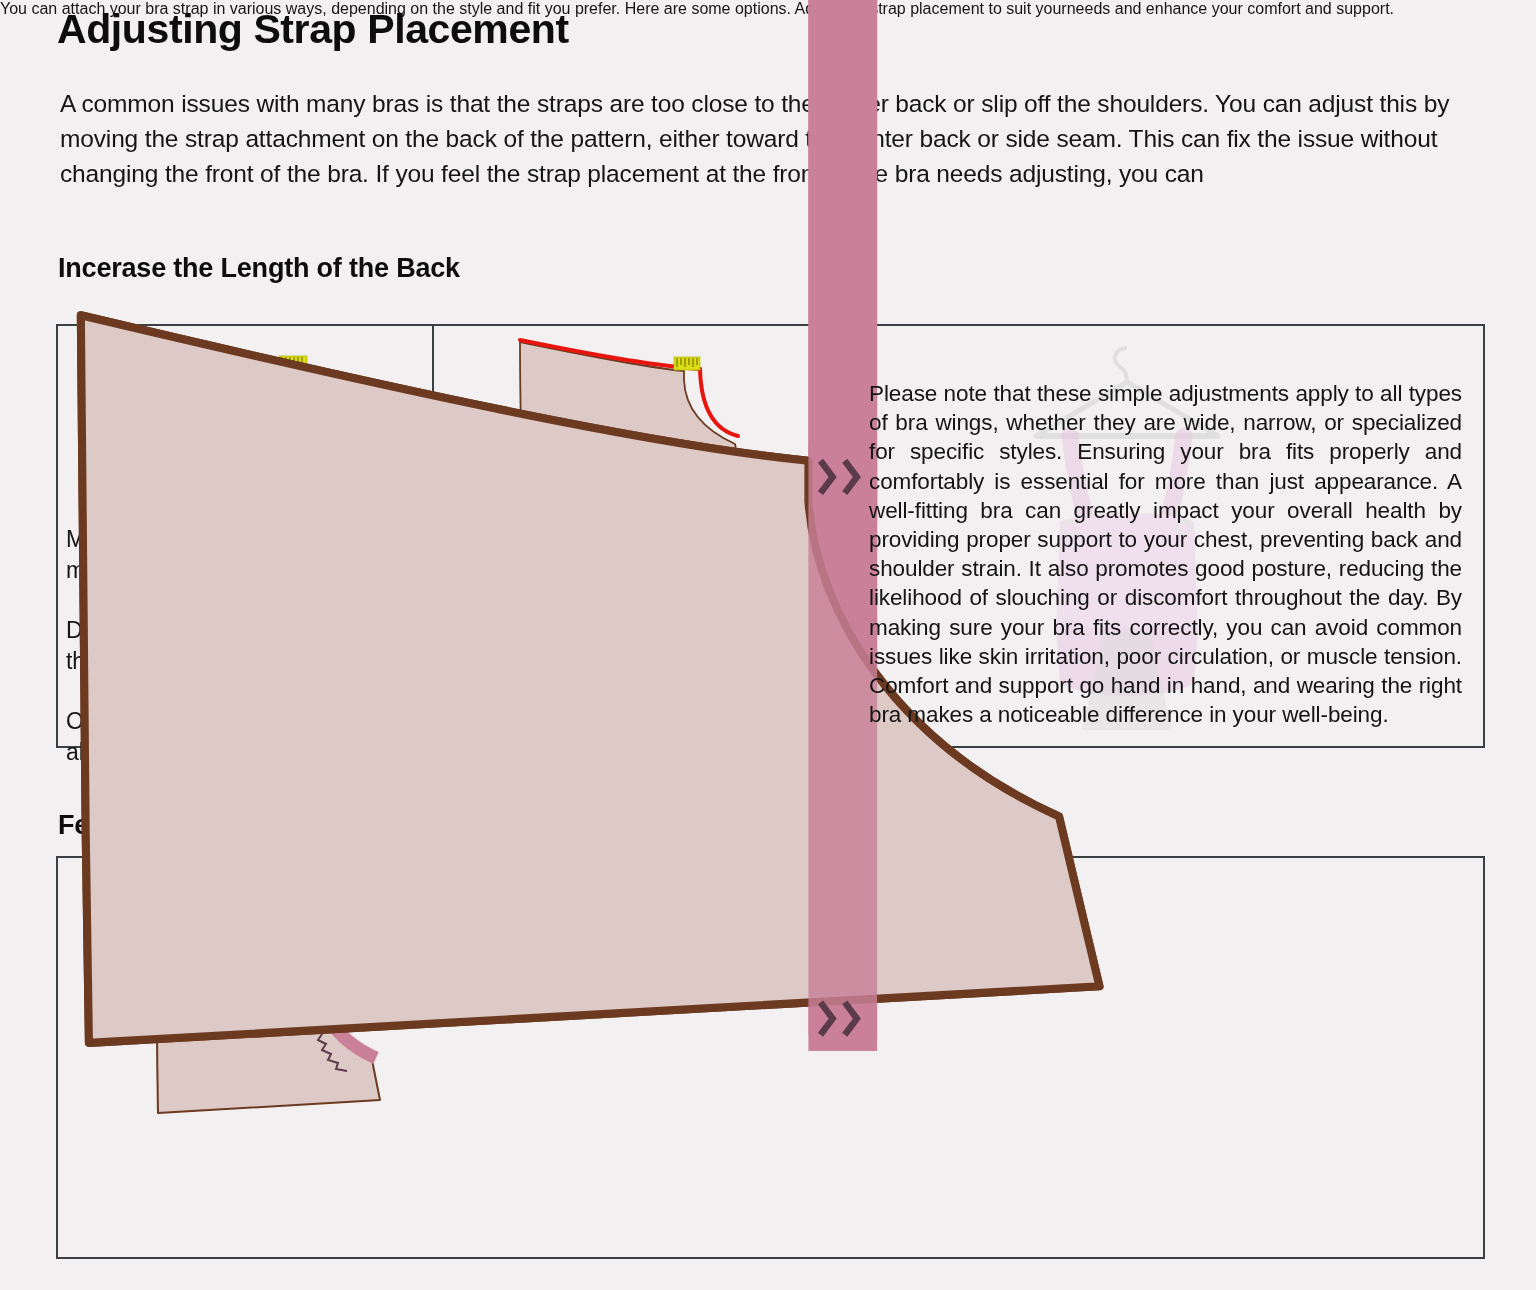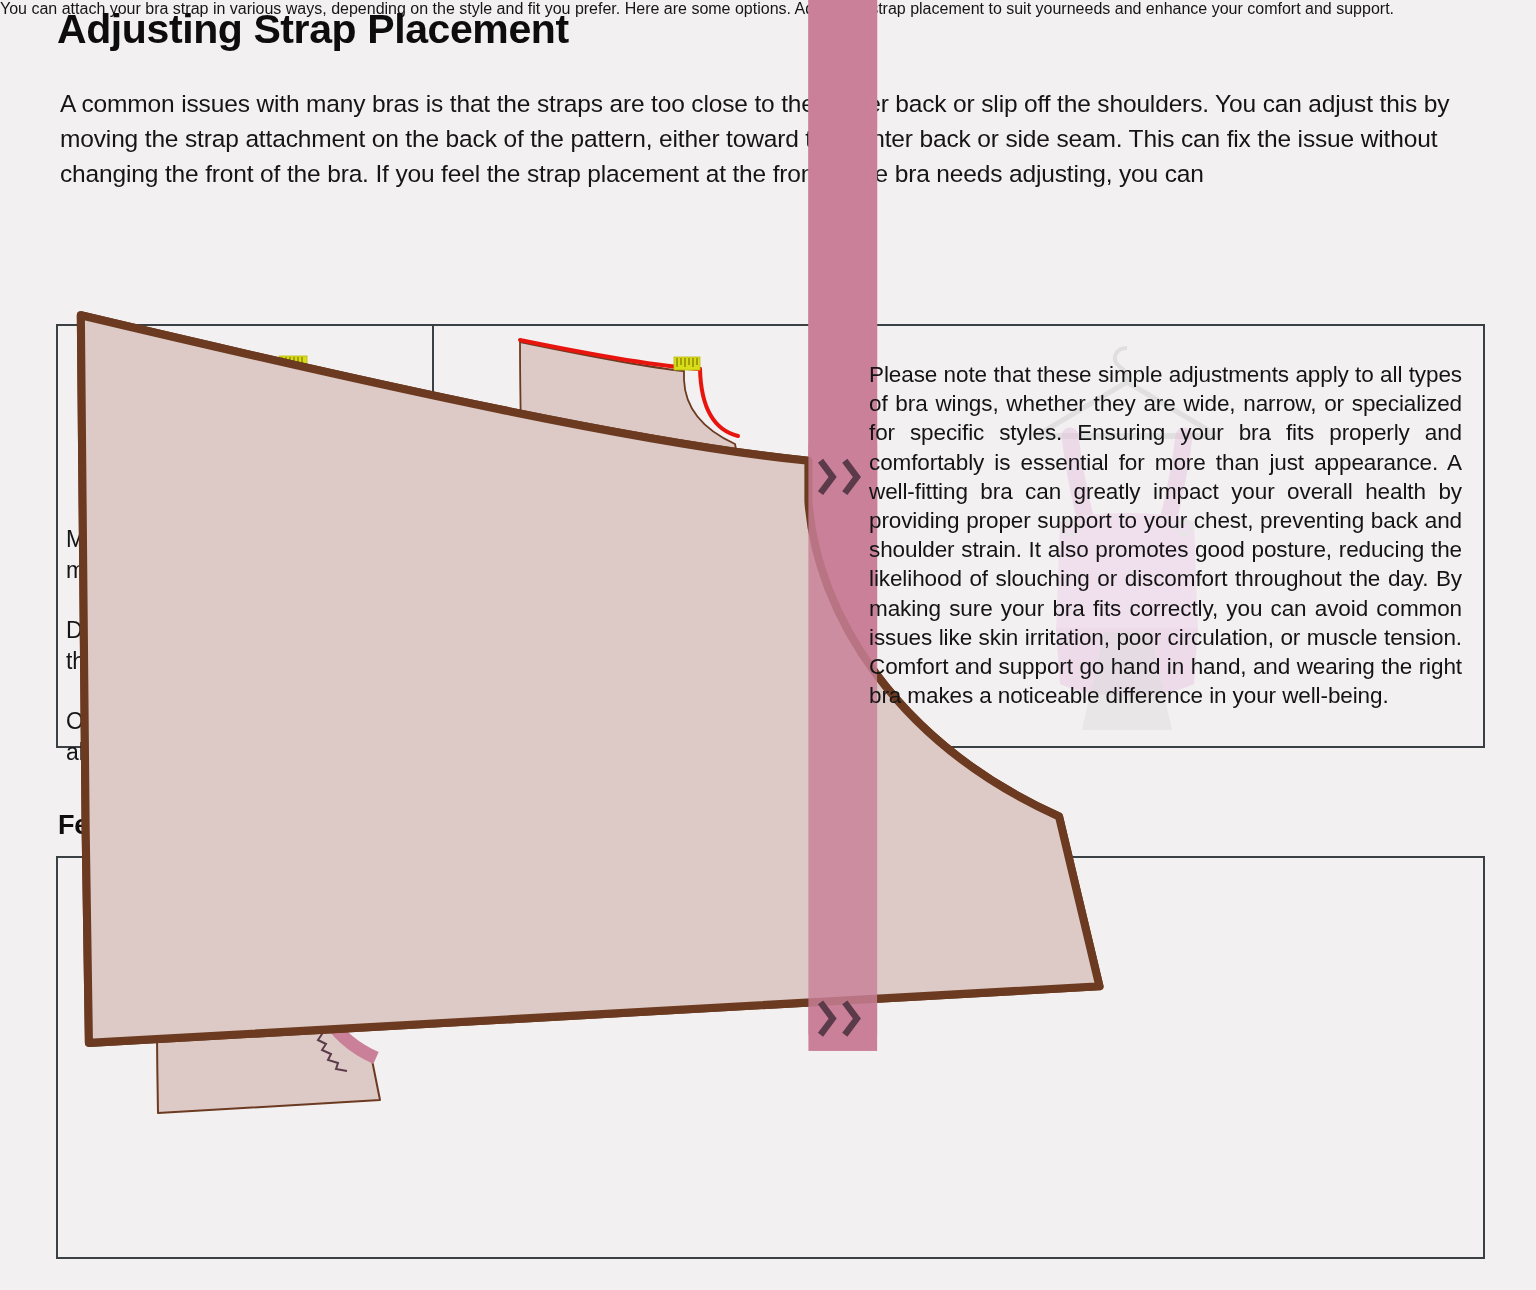--- a/index.html
+++ b/index.html
@@ -89,21 +89,21 @@
   }
   #col1-text { left: 66px; top: 524px; width: 352px; }
   #col2-text { left: 456px; top: 524px; width: 382px; }
   .col-text p { margin: 0 0 29px 0; }
   .col-text p:last-child { margin-bottom: 0; }
 
   
   #note-text {
     position: absolute;
     left: 869px;
-    top: 360px;
+    top: 379px;
     width: 593px;
     font-size: 22.5px;
     line-height: 29.2px;
     text-align: justify;
     color: #141414;
     letter-spacing: -0.1px;
     z-index: 3;
   }
 
   
@@ -140,20 +140,21 @@
 </style>
 </head>
 <body>
 
 <div class="page">
 
   <div class="doc-title">Adjusting Strap Placement</div>
 
   <div class="intro">A common issues with many bras is that the straps are too close to the center back or slip off the shoulders. You can adjust this by moving the strap attachment on the back of the pattern, either toward the center back or side seam. This can fix the issue without changing the front of the bra. If you feel the strap placement at the front of the bra needs adjusting, you can</div>
 
+  <div class="section-heading" id="heading-increase">Incerase the Length of the Back</div>
 
   <div class="frame" id="frame-increase"></div>
   <div class="vdivider" id="divider-1"></div>
   <div class="vdivider" id="divider-2"></div>
 
   <svg class="diagram" id="diag-1" viewBox="0 0 370 196">
     <path d="M75 10 C 150 26, 200 36, 230 40 L 230 48 C 231 74, 248 100, 283 118 L 290 150 L 77 158 C 76 110, 75 50, 75 10 Z" fill="#DDCAC6" stroke="#6B3A20" stroke-width="1.8" stroke-linejoin="round"></path>
     <path d="M75 10 C 150 26, 200 36, 230 40" fill="none" stroke="#6B3A20" stroke-width="1.8"></path>
 
     <path d="M224 42 C 224 80, 238 104, 284 116" fill="none" stroke="#E8150F" stroke-width="4.2" stroke-linecap="round"></path>

